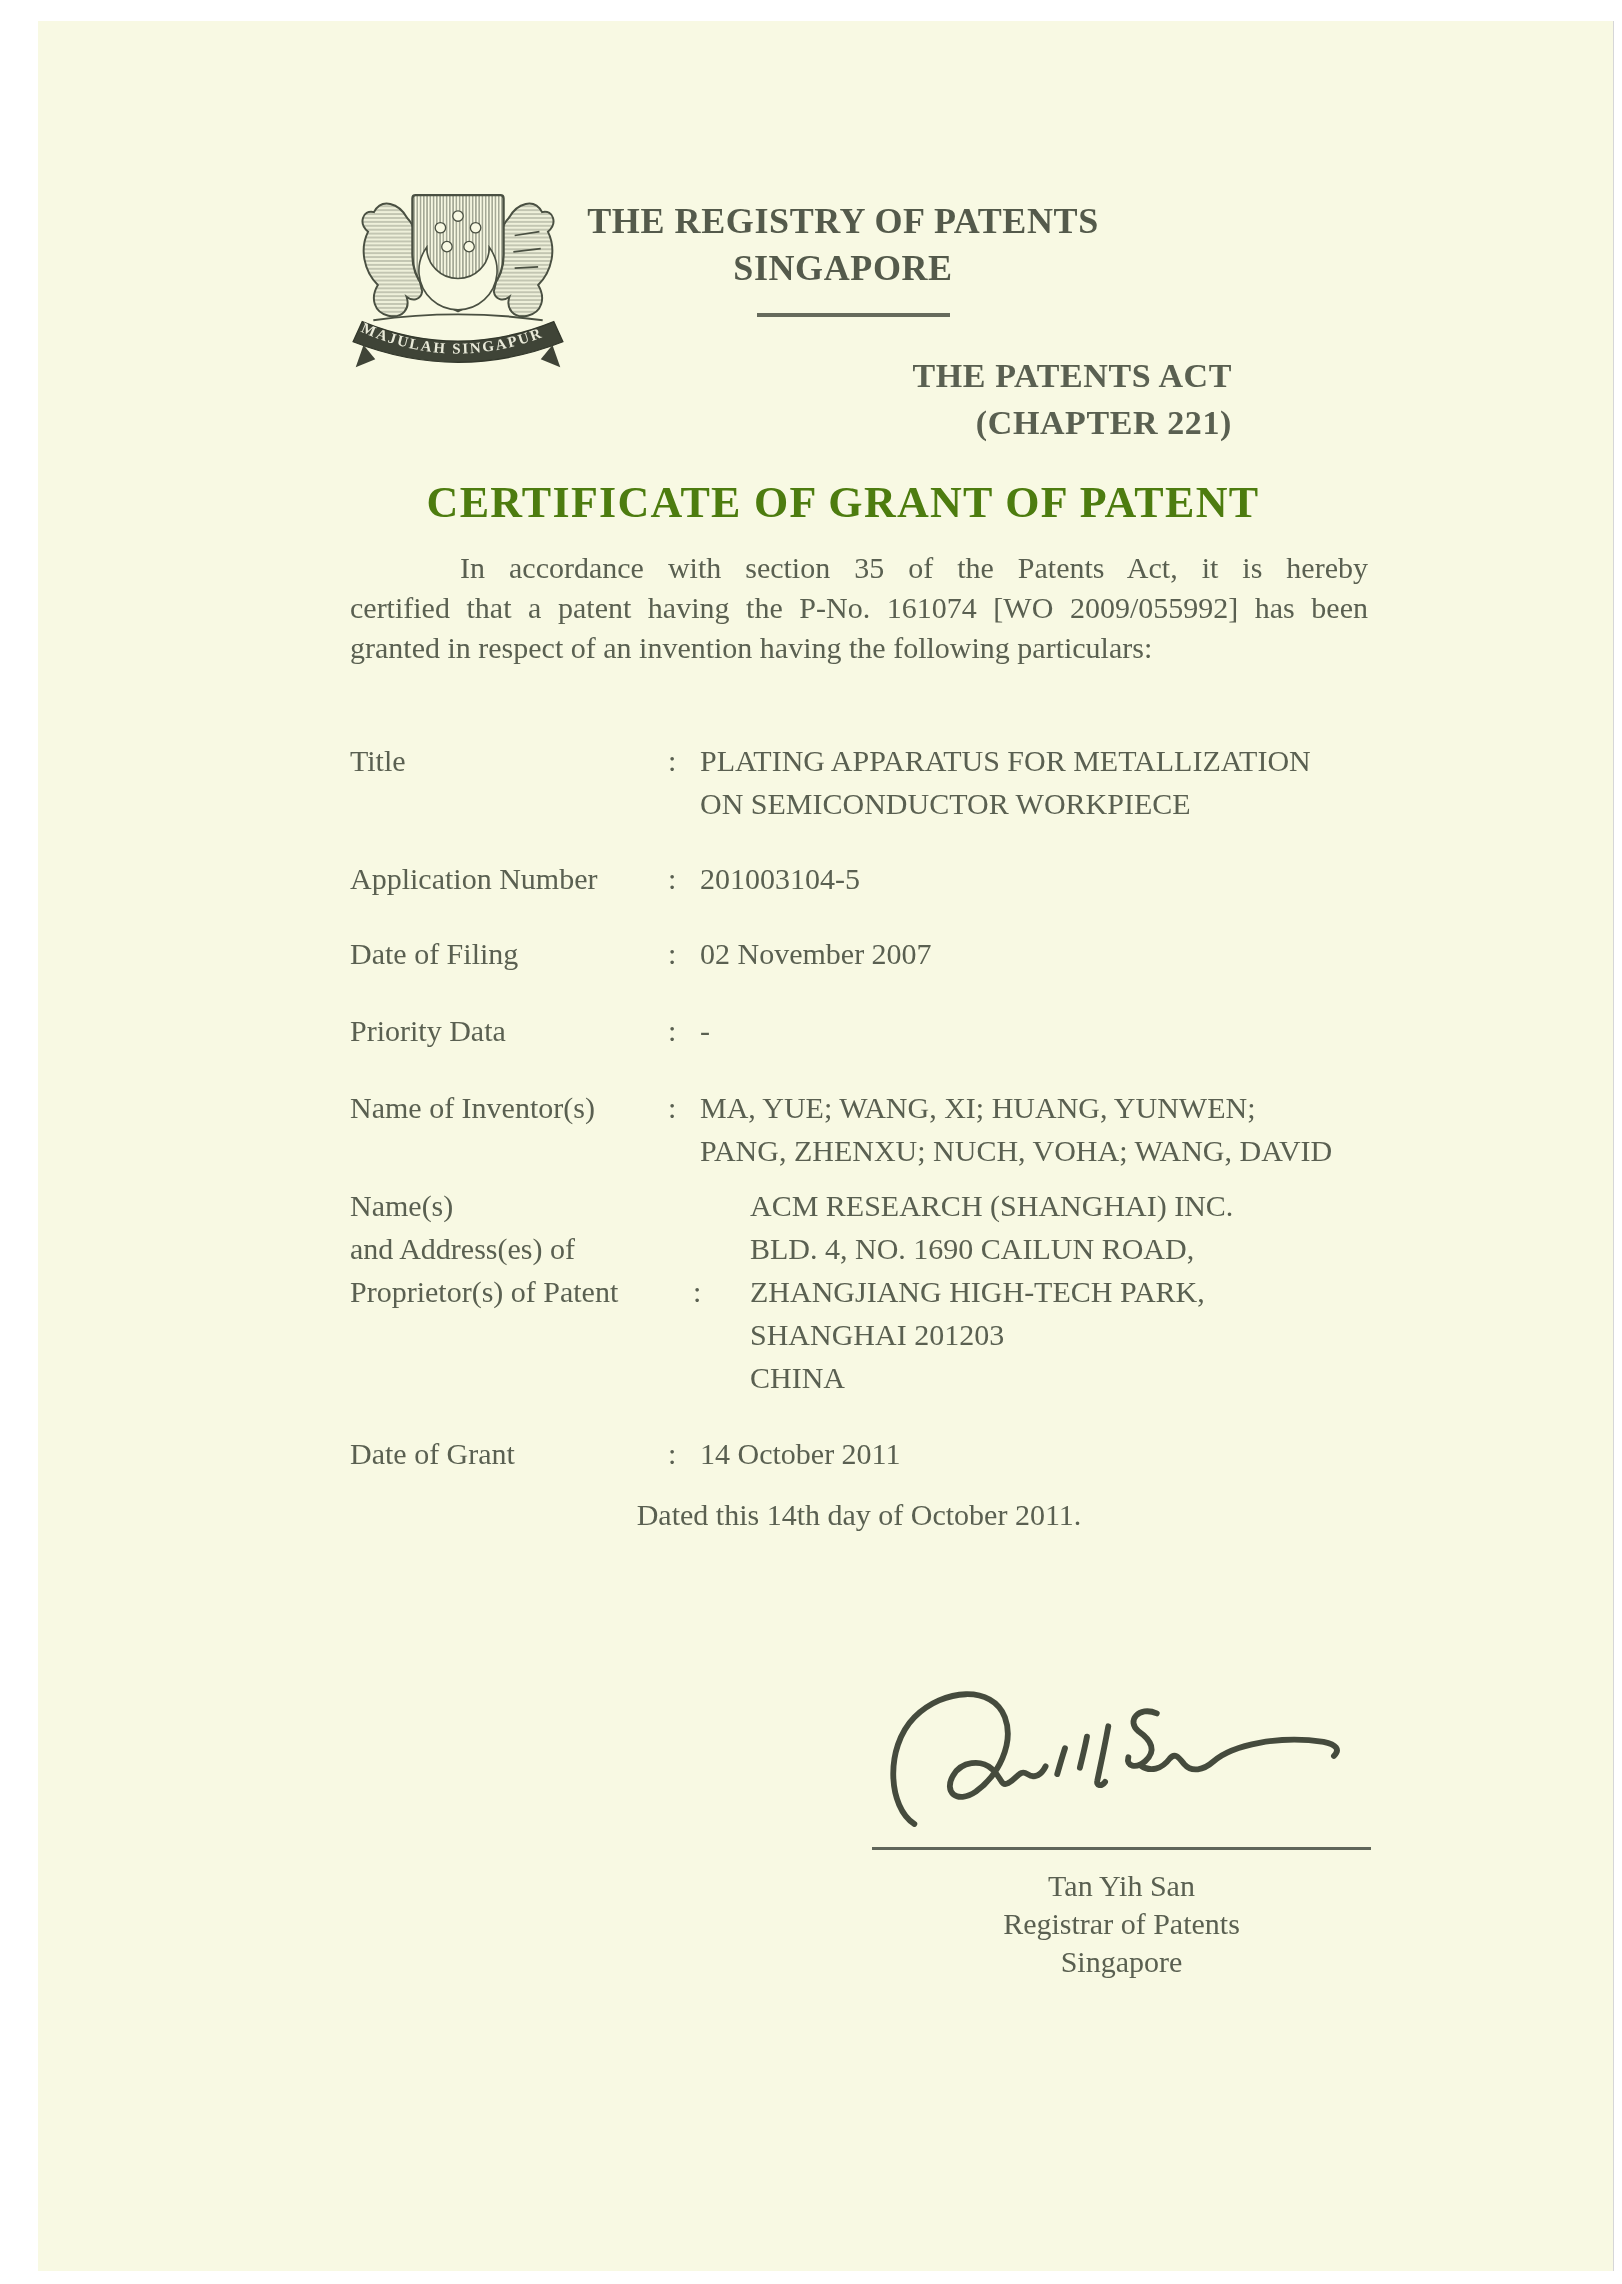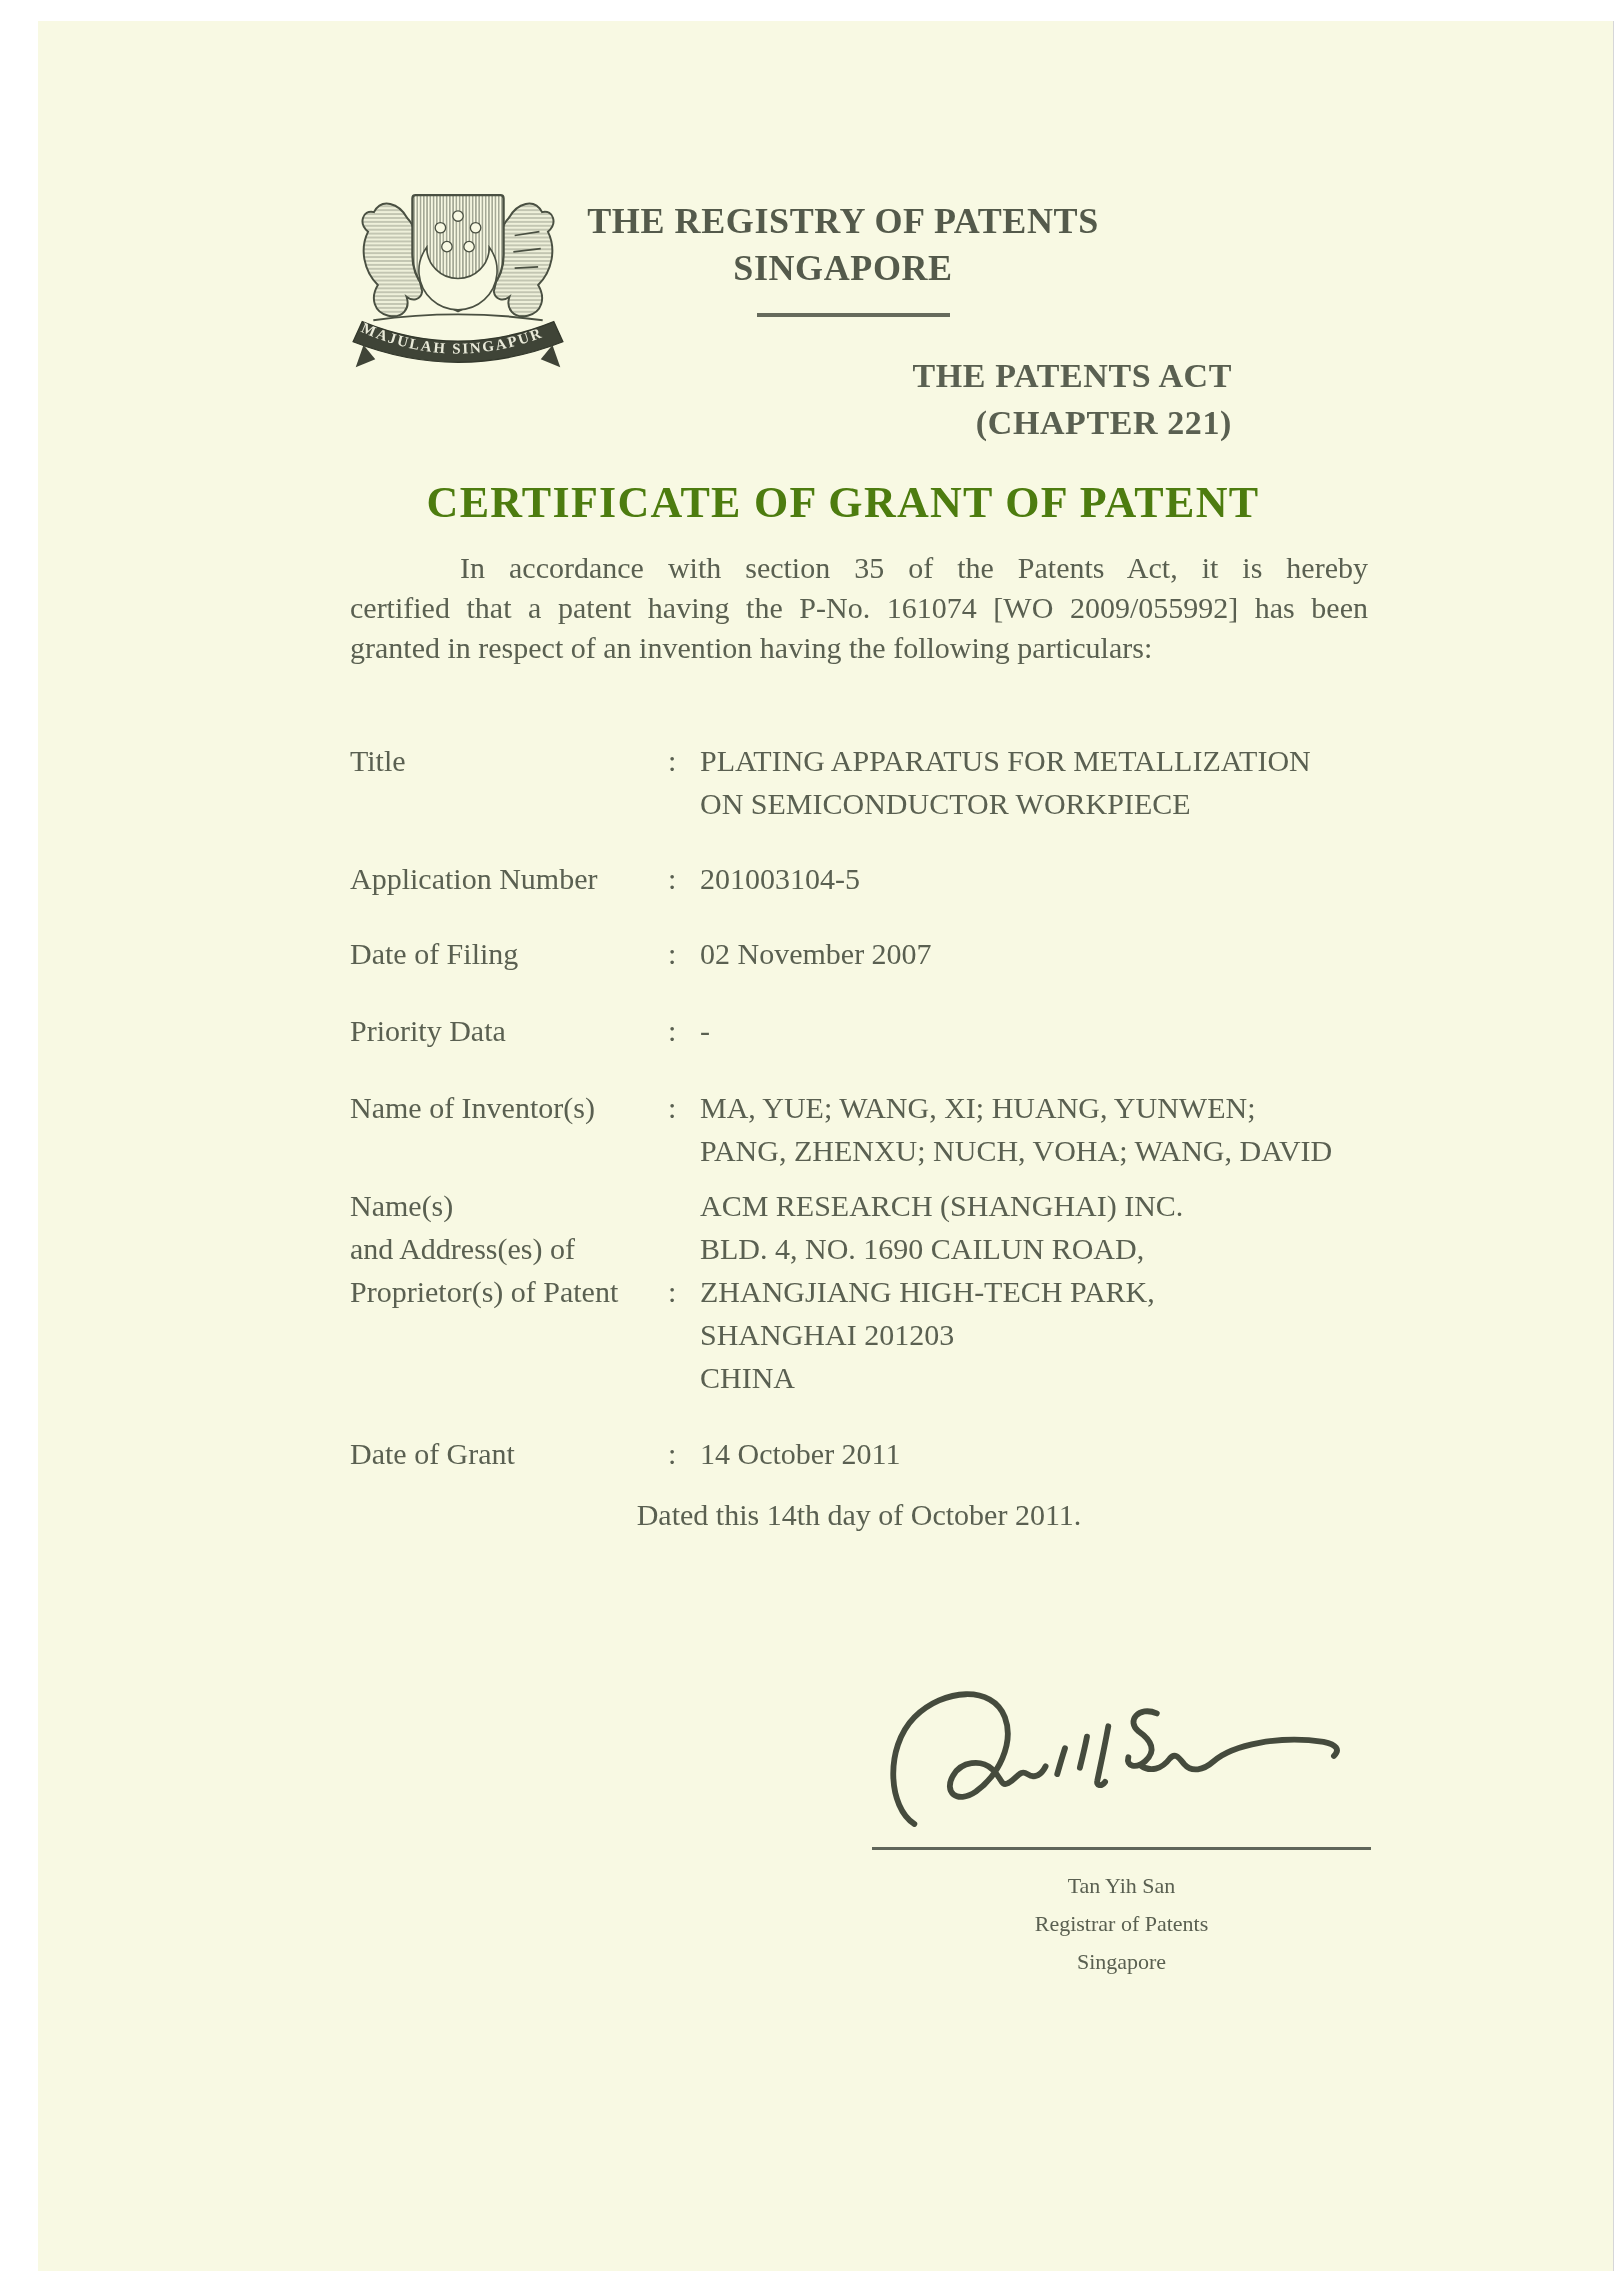--- a/index.html
+++ b/index.html
@@ -51,37 +51,37 @@
   .field-row{
     left:350px;width:1089px;
     display:grid;grid-template-columns:318px 32px 1fr;
     font-size:30px;line-height:43px;margin-top:24px;
   }
   .row-title{top:715px;}
   .row-appnum{top:833px;}
   .row-filing{top:908px;}
   .row-priority{top:985px;}
   .row-inventors{top:1062px;}
-  .row-proprietor{top:1160px;}
+  .row-proprietor{top:1160px;gap:25px;}
   .row-grant{top:1408px;}
   .row-proprietor .field-colon{padding-top:86px;}
 
   .dated-line{
     left:350px;top:1498px;width:1018px;
     font-size:30px;text-align:center;
   }
 
   .signature-svg{left:878px;top:1672px;width:480px;height:181px;}
   .sig-line{
     left:872px;top:1847px;width:499px;height:2.6px;
     background:#60665a;
   }
   .sig-block{
     left:872px;top:1867px;width:499px;
-    font-size:22px;line-height:38px;text-align:center;
+    font-size:30px;line-height:38px;text-align:center;
   }
 </style>
 </head>
 <body>
 
 <div class="sheet">
 
   <div class="page-bg"></div>
 
   <svg class="abs crest" viewBox="0 0 350 335" xmlns="http://www.w3.org/2000/svg">

